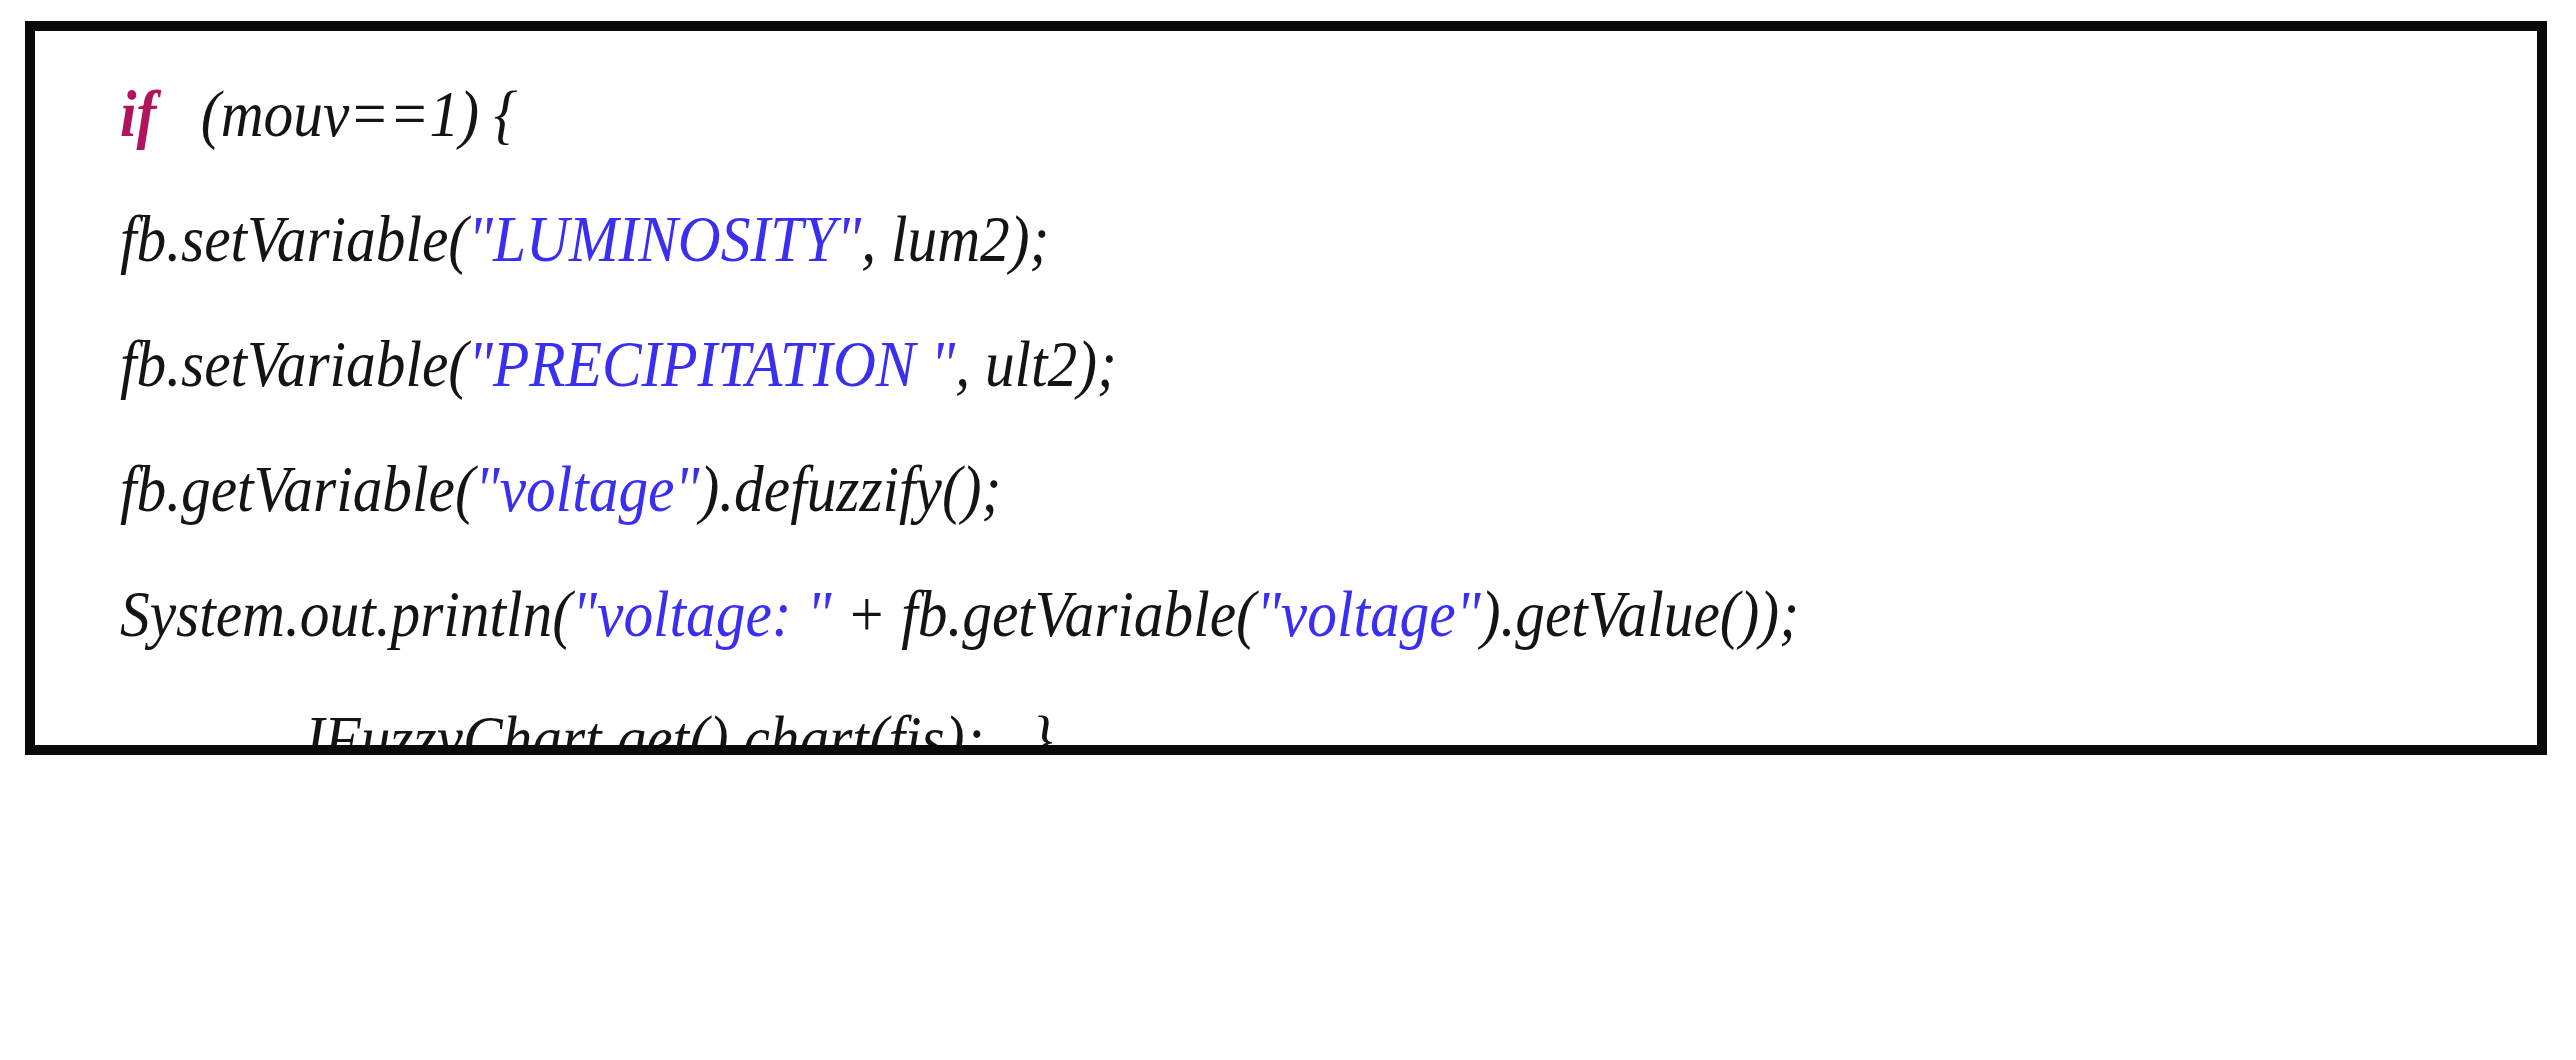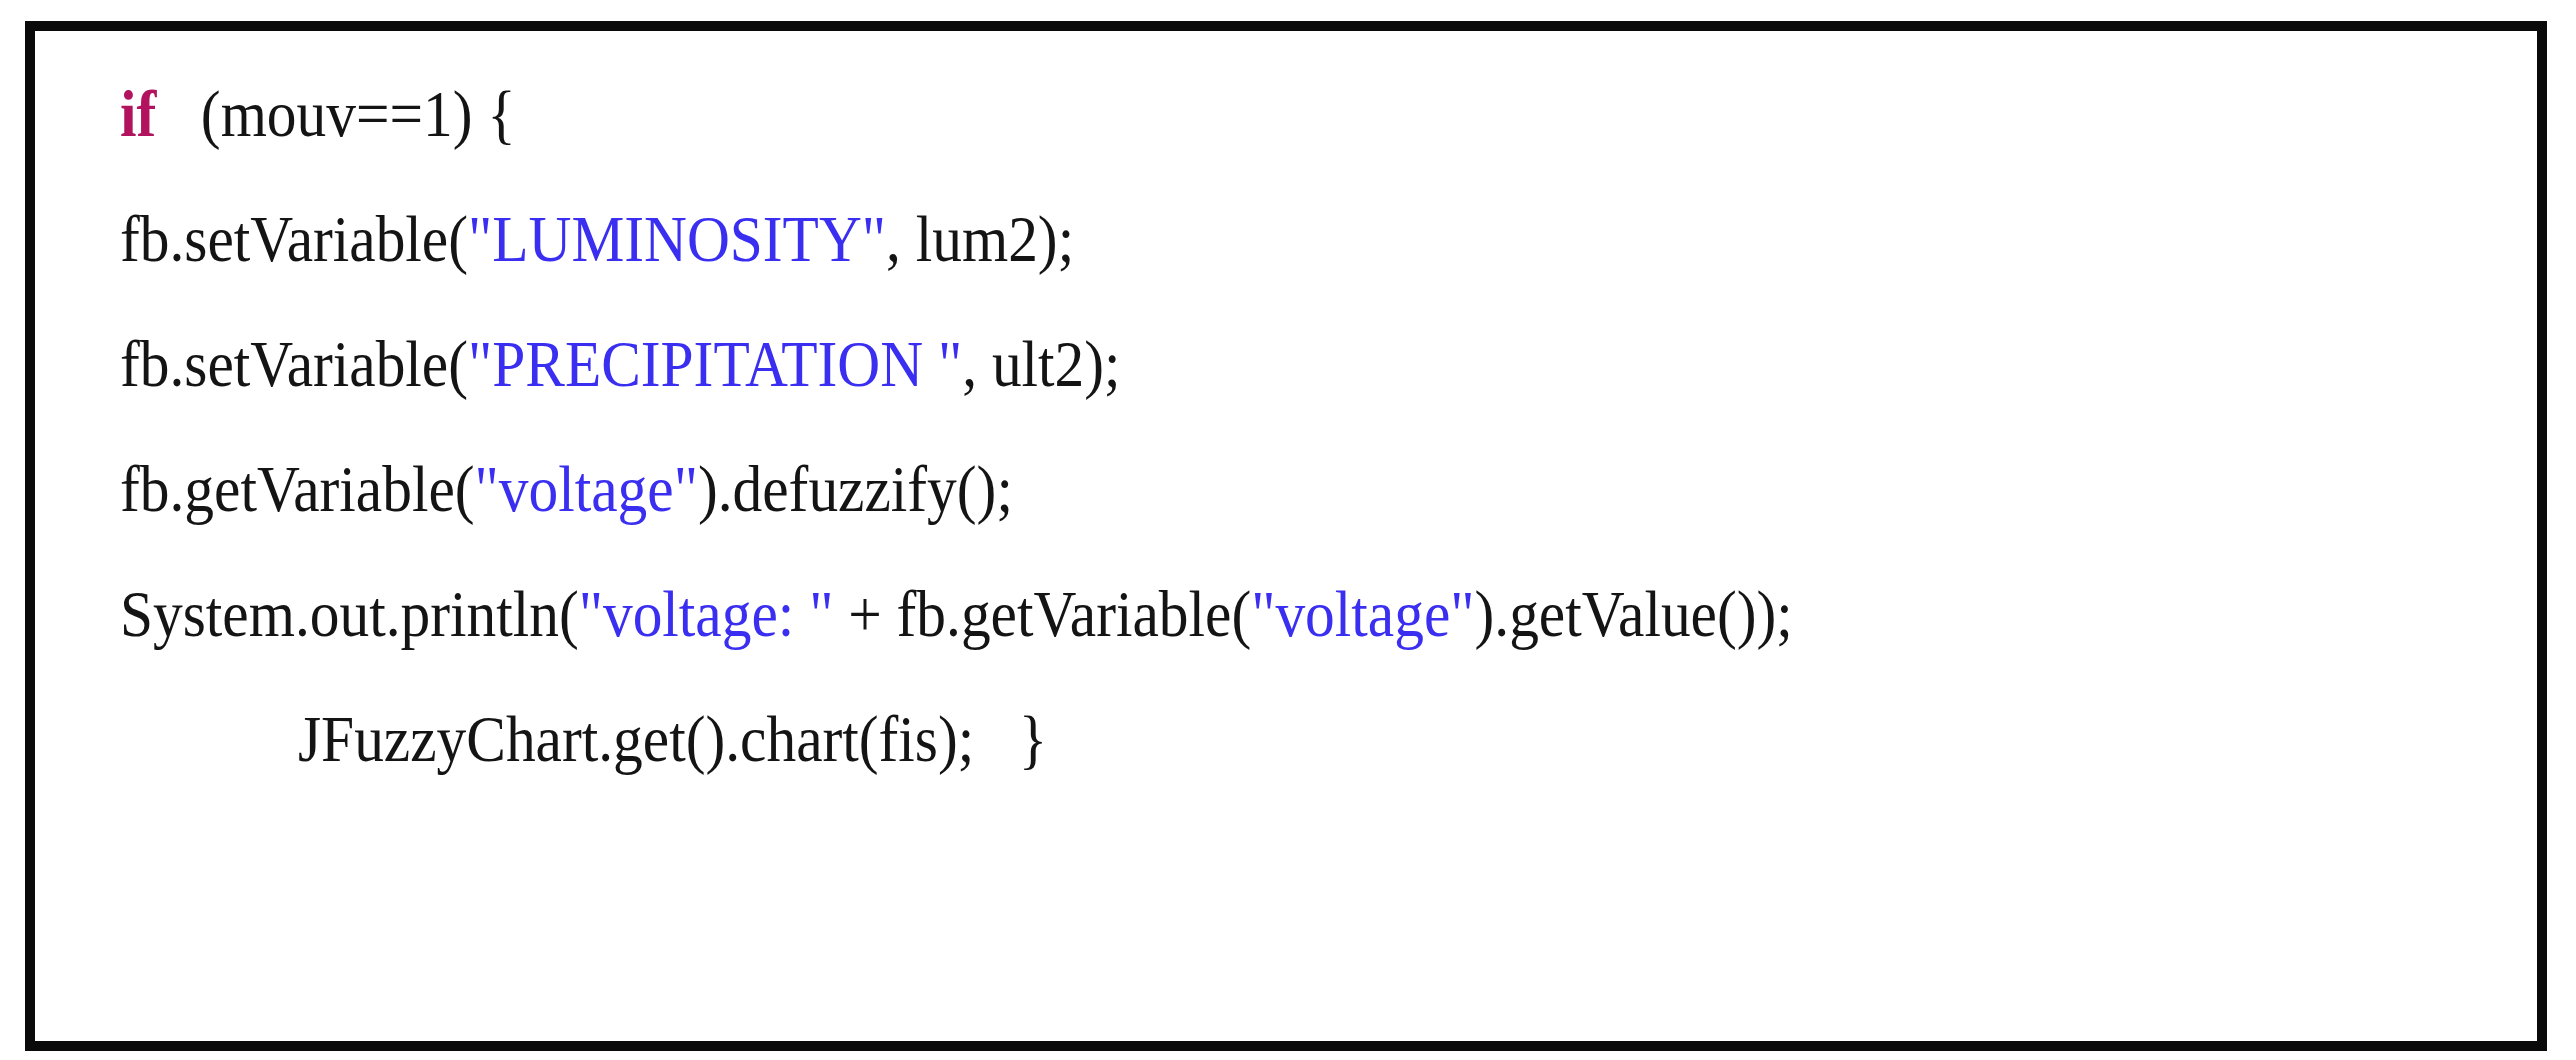--- a/index.html
+++ b/index.html
@@ -8,25 +8,26 @@
     width: 2576px;
     height: 1061px;
     background: var(--background, #ffffff);
     font-family: "Liberation Serif", "DejaVu Serif", serif;
   }
   .frame {
     position: absolute;
     left: 25px;
     top: 20.6px;
     width: 2522px;
-    height: 1030px;
+    height: 734px;
     box-sizing: border-box;
     border: 10px solid var(--border, #0a0a0a);
     background: var(--background, #ffffff);
     overflow: hidden;
+    font-style: italic;
   }
   .code {
     padding: 20.6px 16.5px 0 85px;
   }
   .line {
     white-space: pre;
     font-size: 66px;
     line-height: 125px;
     height: 125px;
     color: var(--text, #141414);

